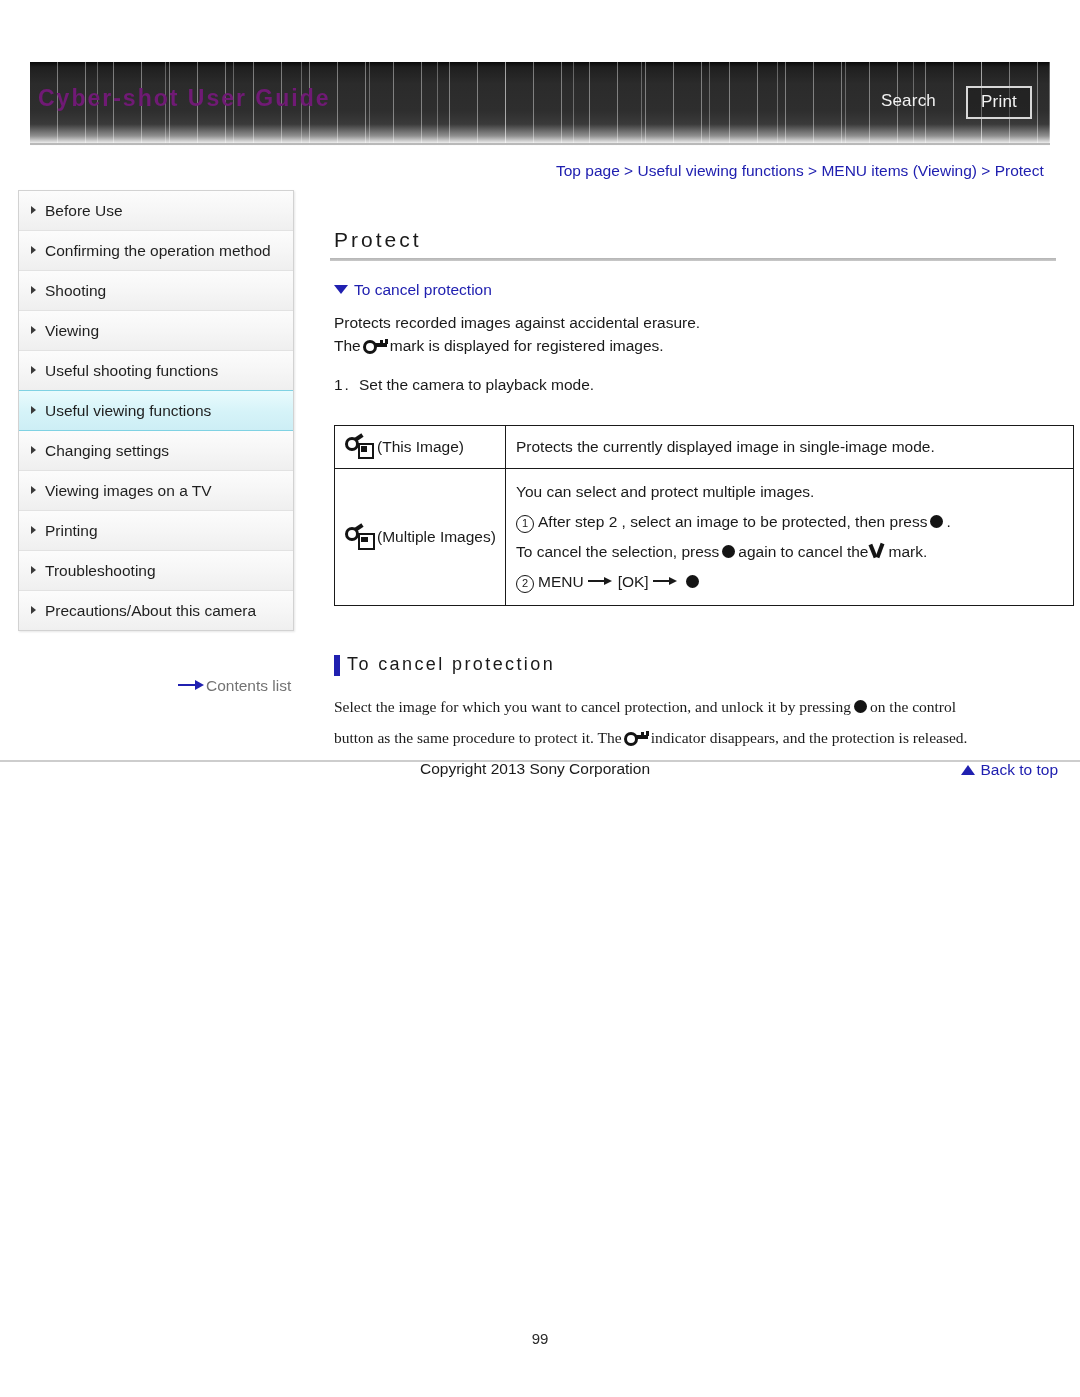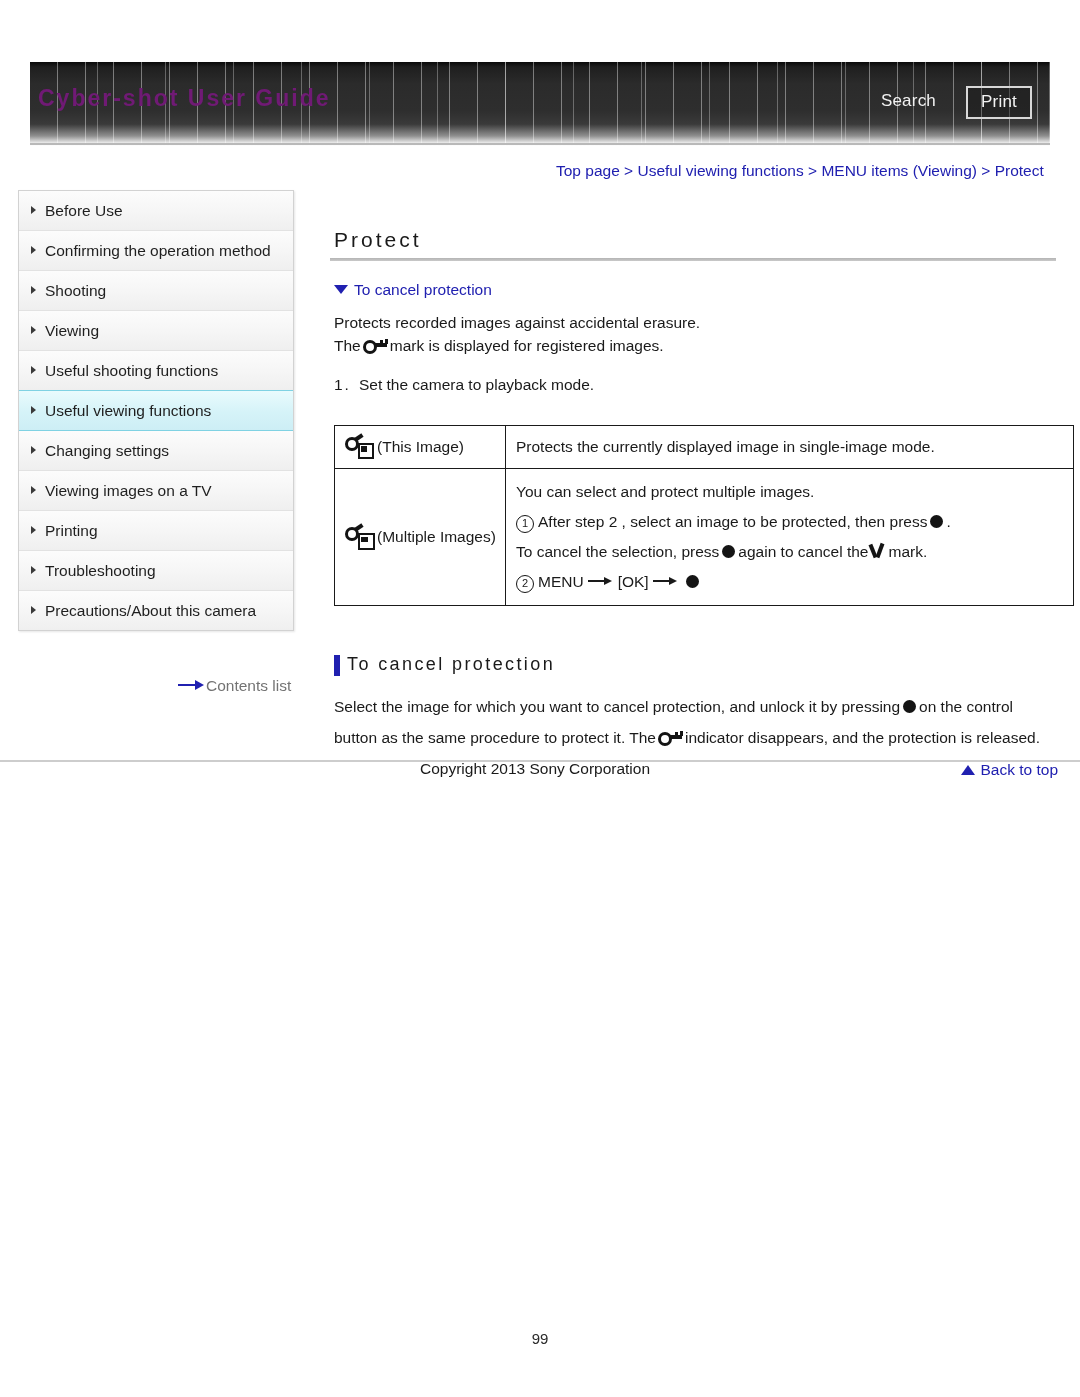--- a/index.html
+++ b/index.html
@@ -415,20 +415,21 @@
     width: 6px;
     height: 21px;
     background: #2020b0;
   }
   .body-line {
     font-size: 15.5px;
     line-height: 31px;
     color: #1a1a1a;
     margin-left: 4px;
     white-space: nowrap;
+    font-family: Liberation Serif, serif;
   }
   .back-to-top {
     text-align: right;
     font-size: 15.5px;
     color: #2020b0;
     margin-top: 8px;
     padding-right: 2px;
     white-space: nowrap;
   }
   .back-to-top .utri {

